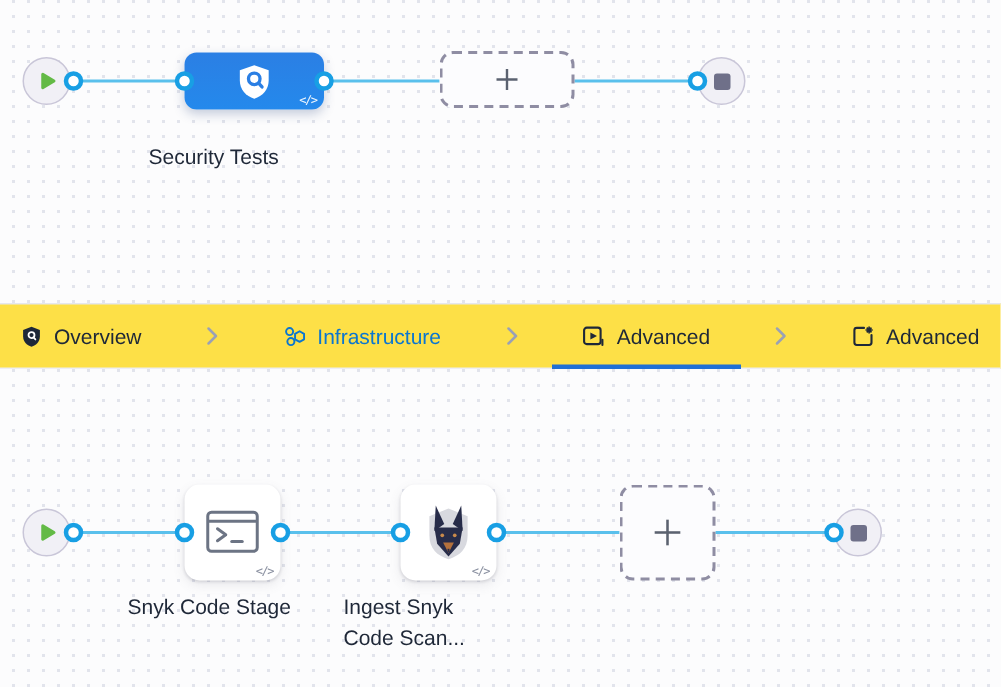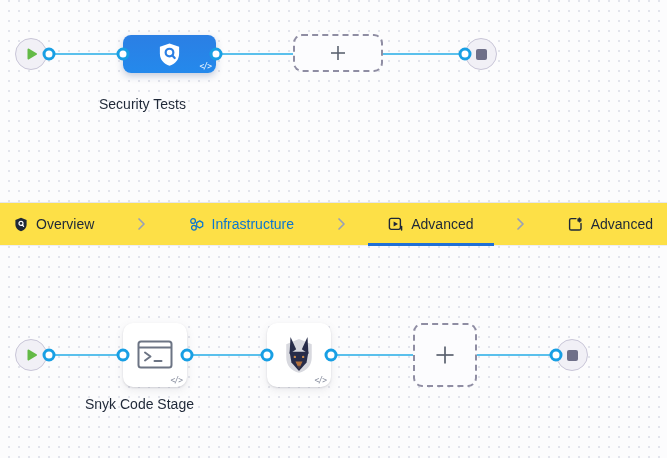--- a/index.html
+++ b/index.html
@@ -210,13 +210,15 @@
   </div>
 
   <div class="port" style="left:49px;top:109px;"></div>
   <div class="port" style="left:123px;top:109px;"></div>
   <div class="port" style="left:187px;top:109px;"></div>
   <div class="port" style="left:267px;top:109px;"></div>
   <div class="port" style="left:331px;top:109px;"></div>
   <div class="port" style="left:556px;top:109px;"></div>
 
   <div class="node-label" style="left:155px;top:148px;">Snyk Code Stage</div>
+  <div class="node-label" style="left:299px;top:148px;">Ingest Snyk
+Code Scan...</div>
 </div>
 
 </body></html>

